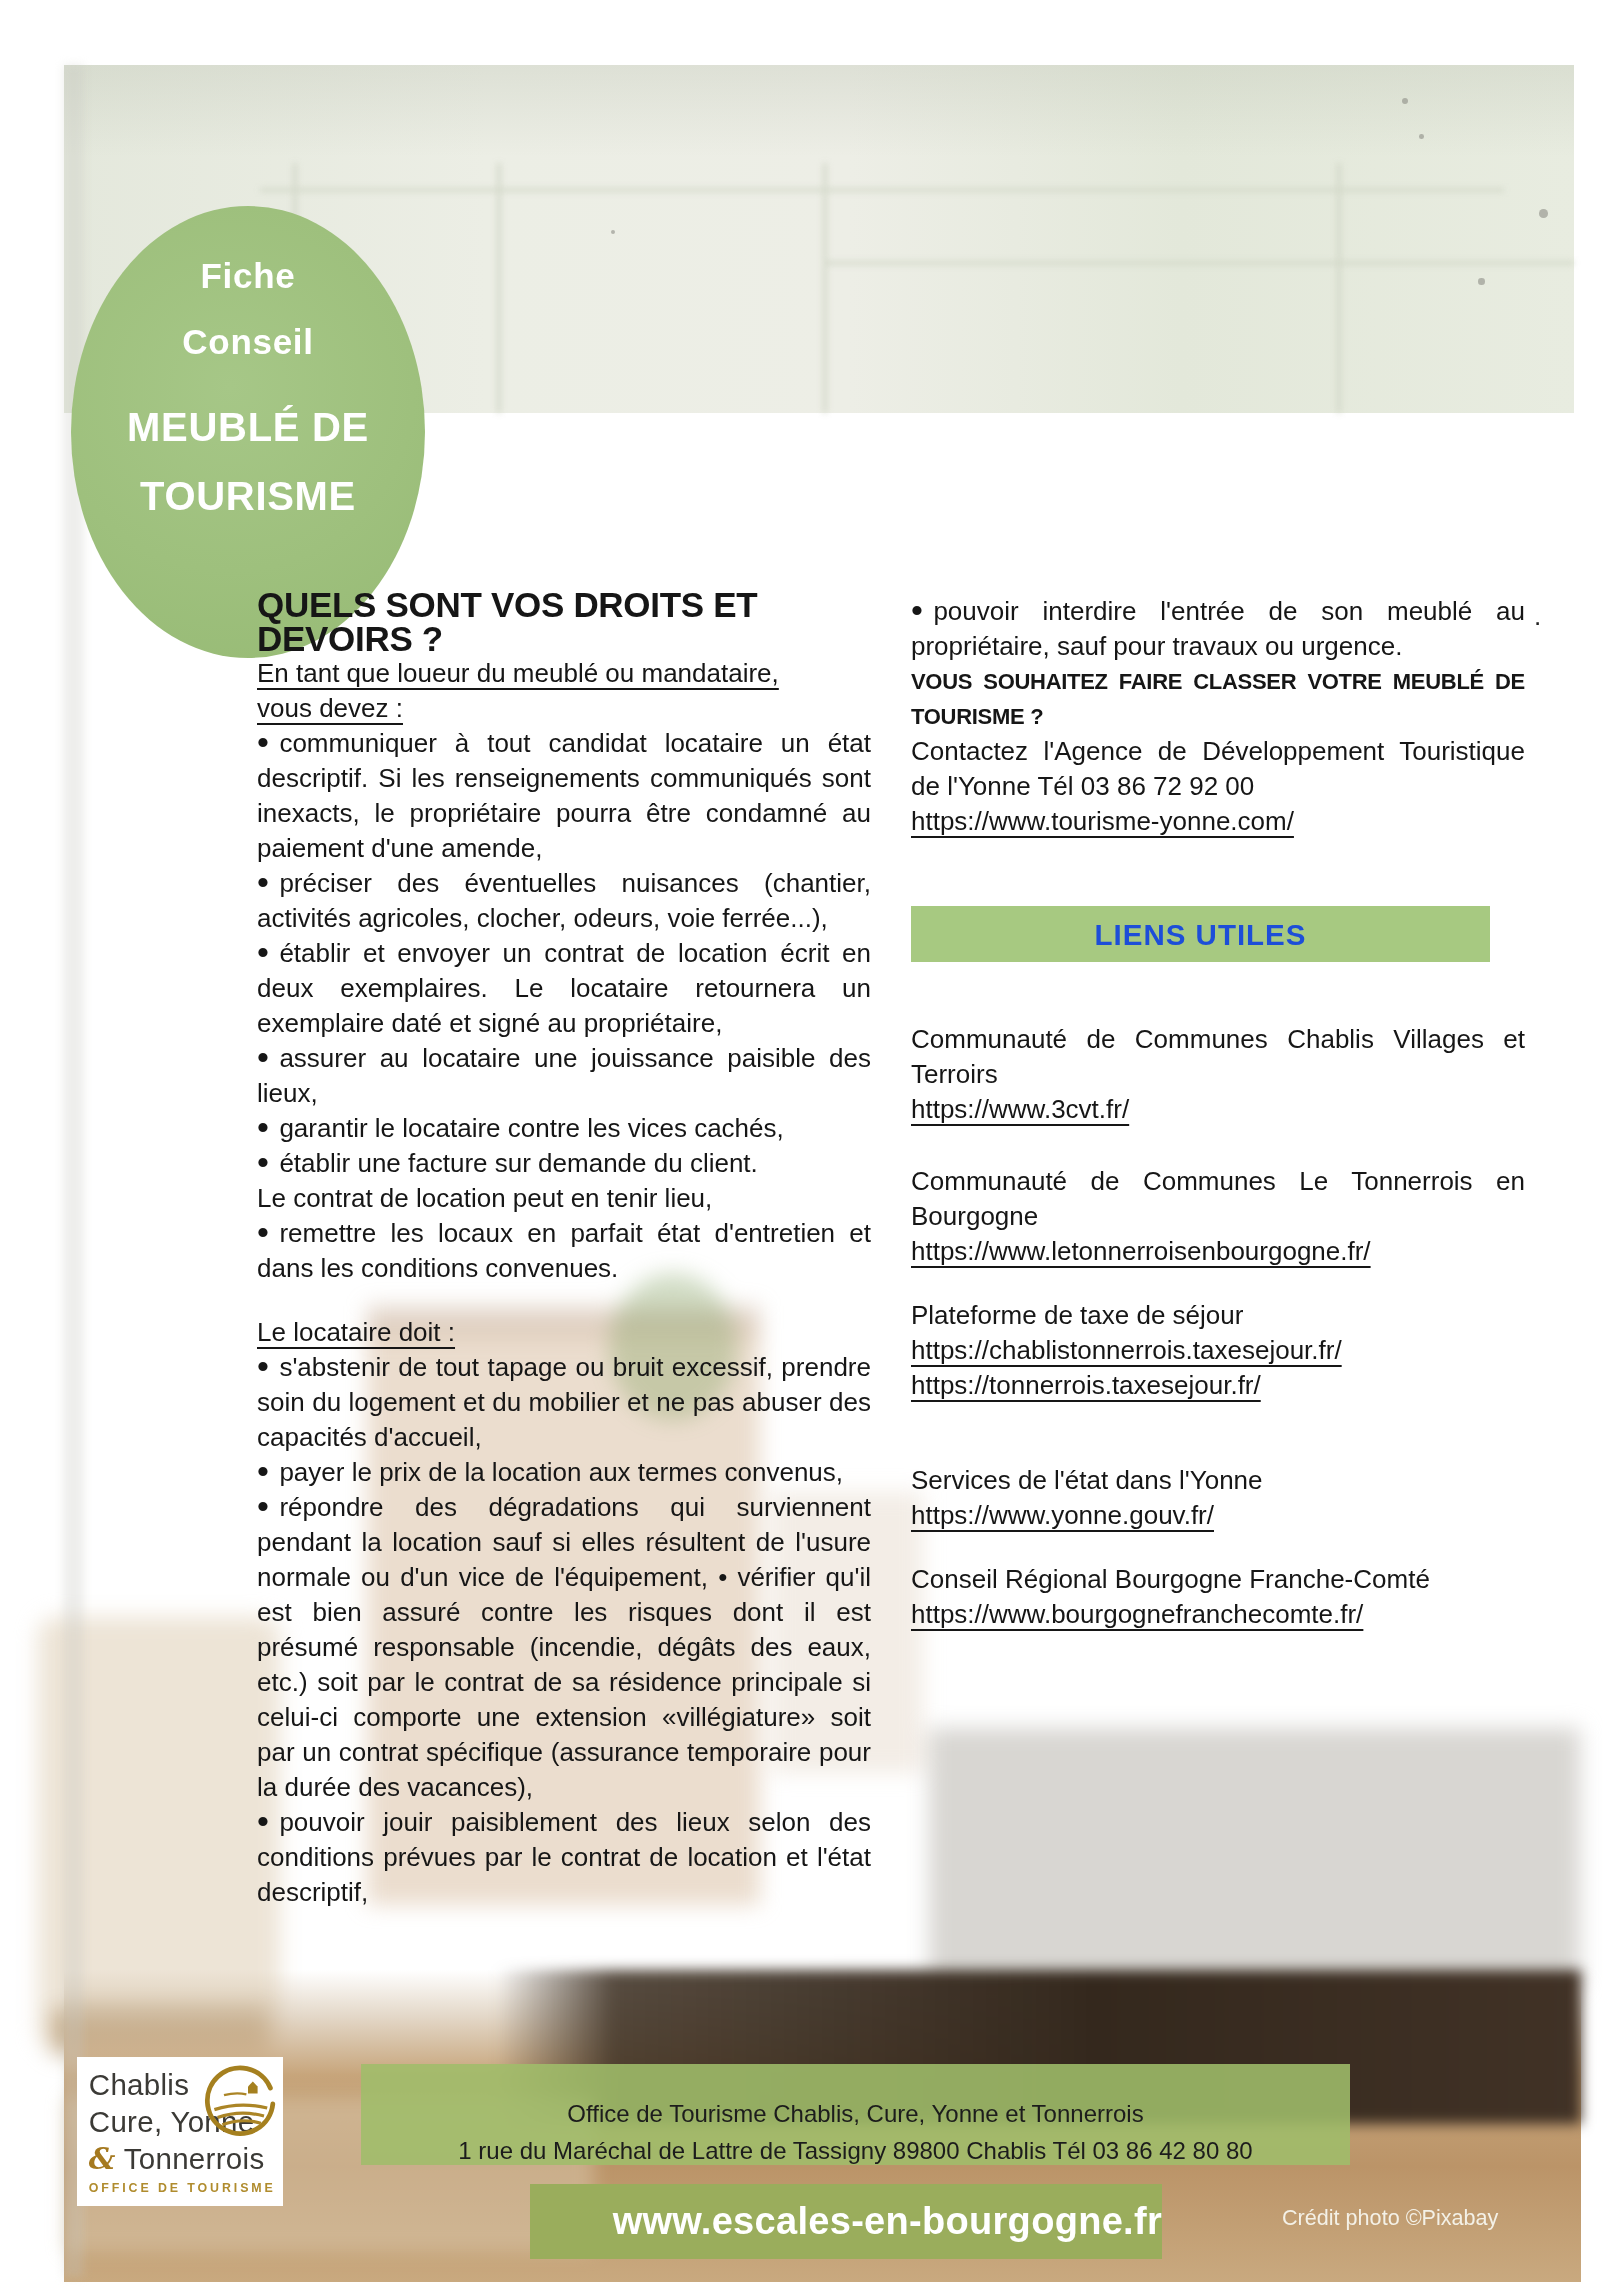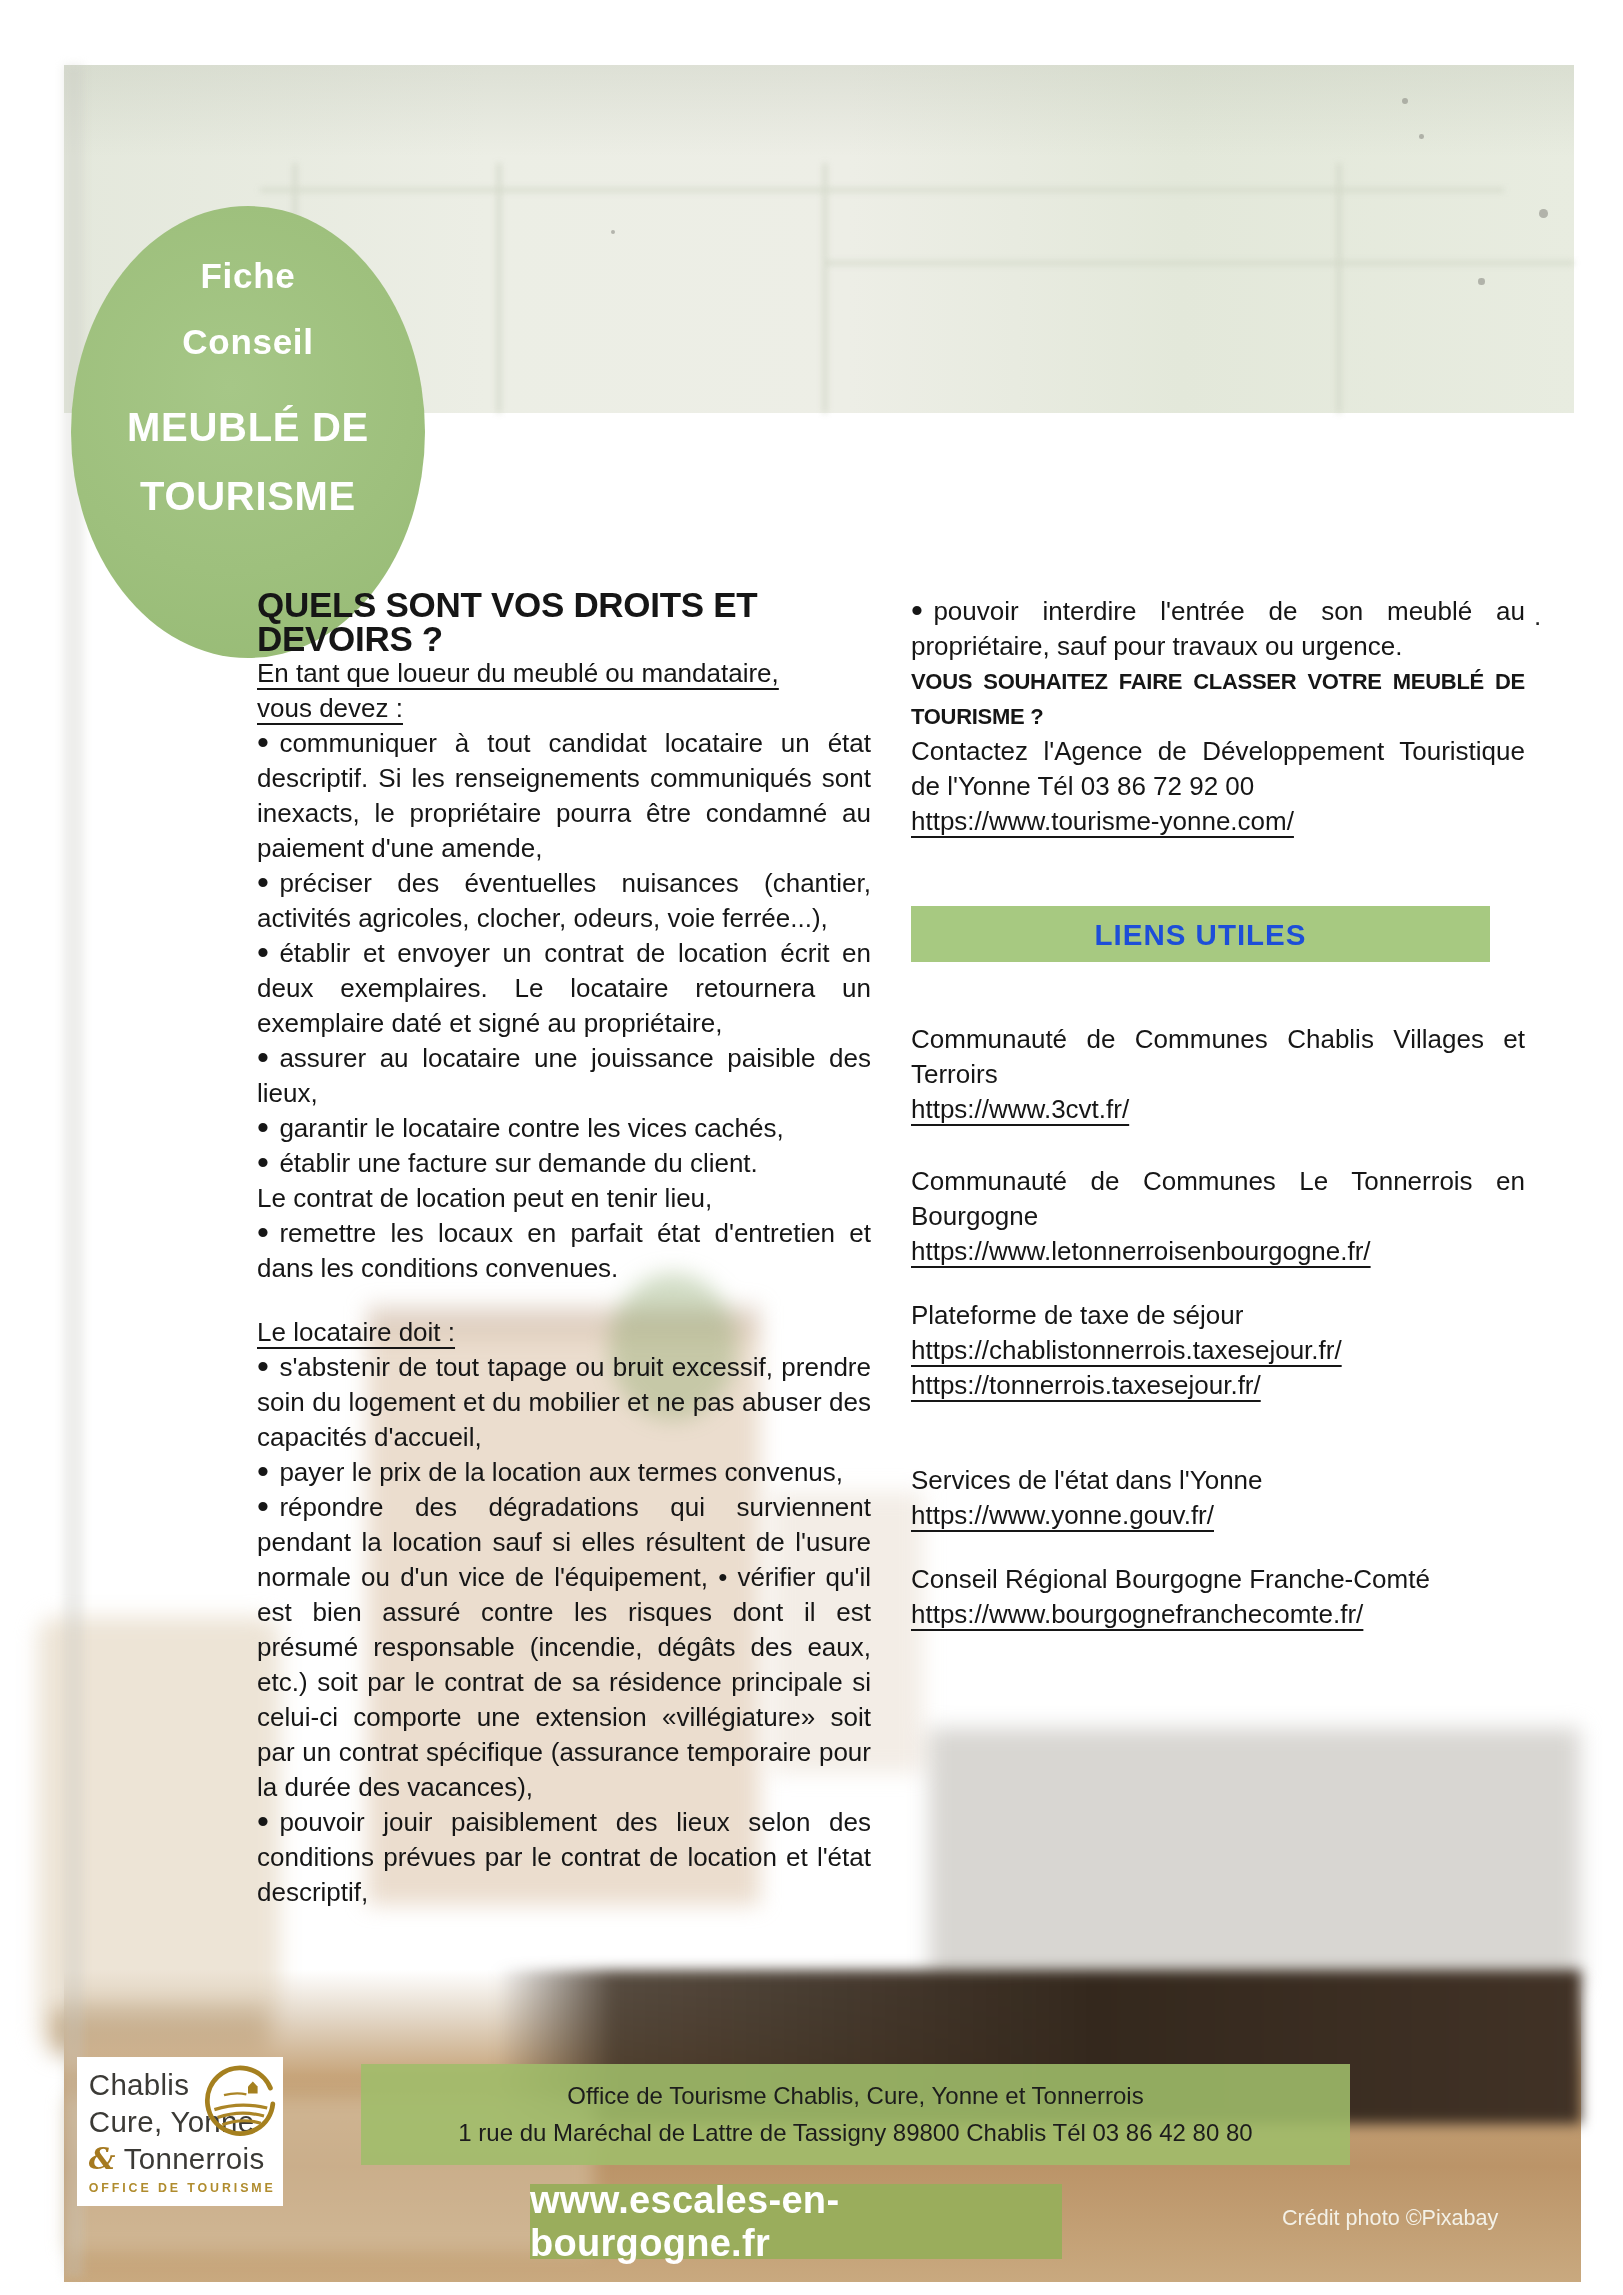--- a/index.html
+++ b/index.html
@@ -58,32 +58,32 @@
   }
   .banner span{color:#1d4ed8;font-size:29.5px;font-weight:700;letter-spacing:1px;}
   .lgroup .name{text-align:justify;}
   .mt56{margin-top:37px !important;}
   .mt44{margin-top:29px !important;}
   .mt92{margin-top:60px !important;}
   
   .addr-bar{
     position:absolute;left:361px;top:2064px;width:989px;height:101px;
     background:rgba(159,189,106,.88);text-align:center;color:#1c1c1c;
-    font-size:24px;line-height:37px;padding-top:13px;box-sizing:border-box;
+    font-size:24px;line-height:37px;padding-top:31px;box-sizing:border-box;
   }
   .logo-box{
     position:absolute;left:77px;top:2057px;width:206px;height:149px;background:#ffffff;
     box-sizing:border-box;padding:9.2px 0 0 11.8px;
   }
   .logo-box .ltxt{font-size:29.5px;line-height:37px;color:#3b3a36;letter-spacing:0.3px;text-align:left;}
   .logo-box .amp{color:#a5791f;font-family:"DejaVu Serif",serif;font-style:italic;font-weight:700;}
   .logo-box .sub{margin-top:3.9px;font-size:12.4px;letter-spacing:2.9px;color:#b08c2e;font-weight:700;text-align:left;}
   .emblem{position:absolute;right:2.6px;top:2.6px;width:80px;height:80px;}
   .site-bar{
-    position:absolute;left:530px;top:2184px;width:532px;height:75px;background:#9aad5c;
+    position:absolute;left:530px;top:2184px;width:632px;height:75px;background:#9aad5c;
     display:flex;align-items:center;justify-content:flex-end;
   }
   .site-bar span{color:#ffffff;font-size:38px;font-weight:700;letter-spacing:0.3px;}
   .credit{position:absolute;left:1282px;top:2205px;color:#f4f1e7;font-size:21.6px;}
 </style>
 </head>
 <body>
 
 <div class="page">
 

